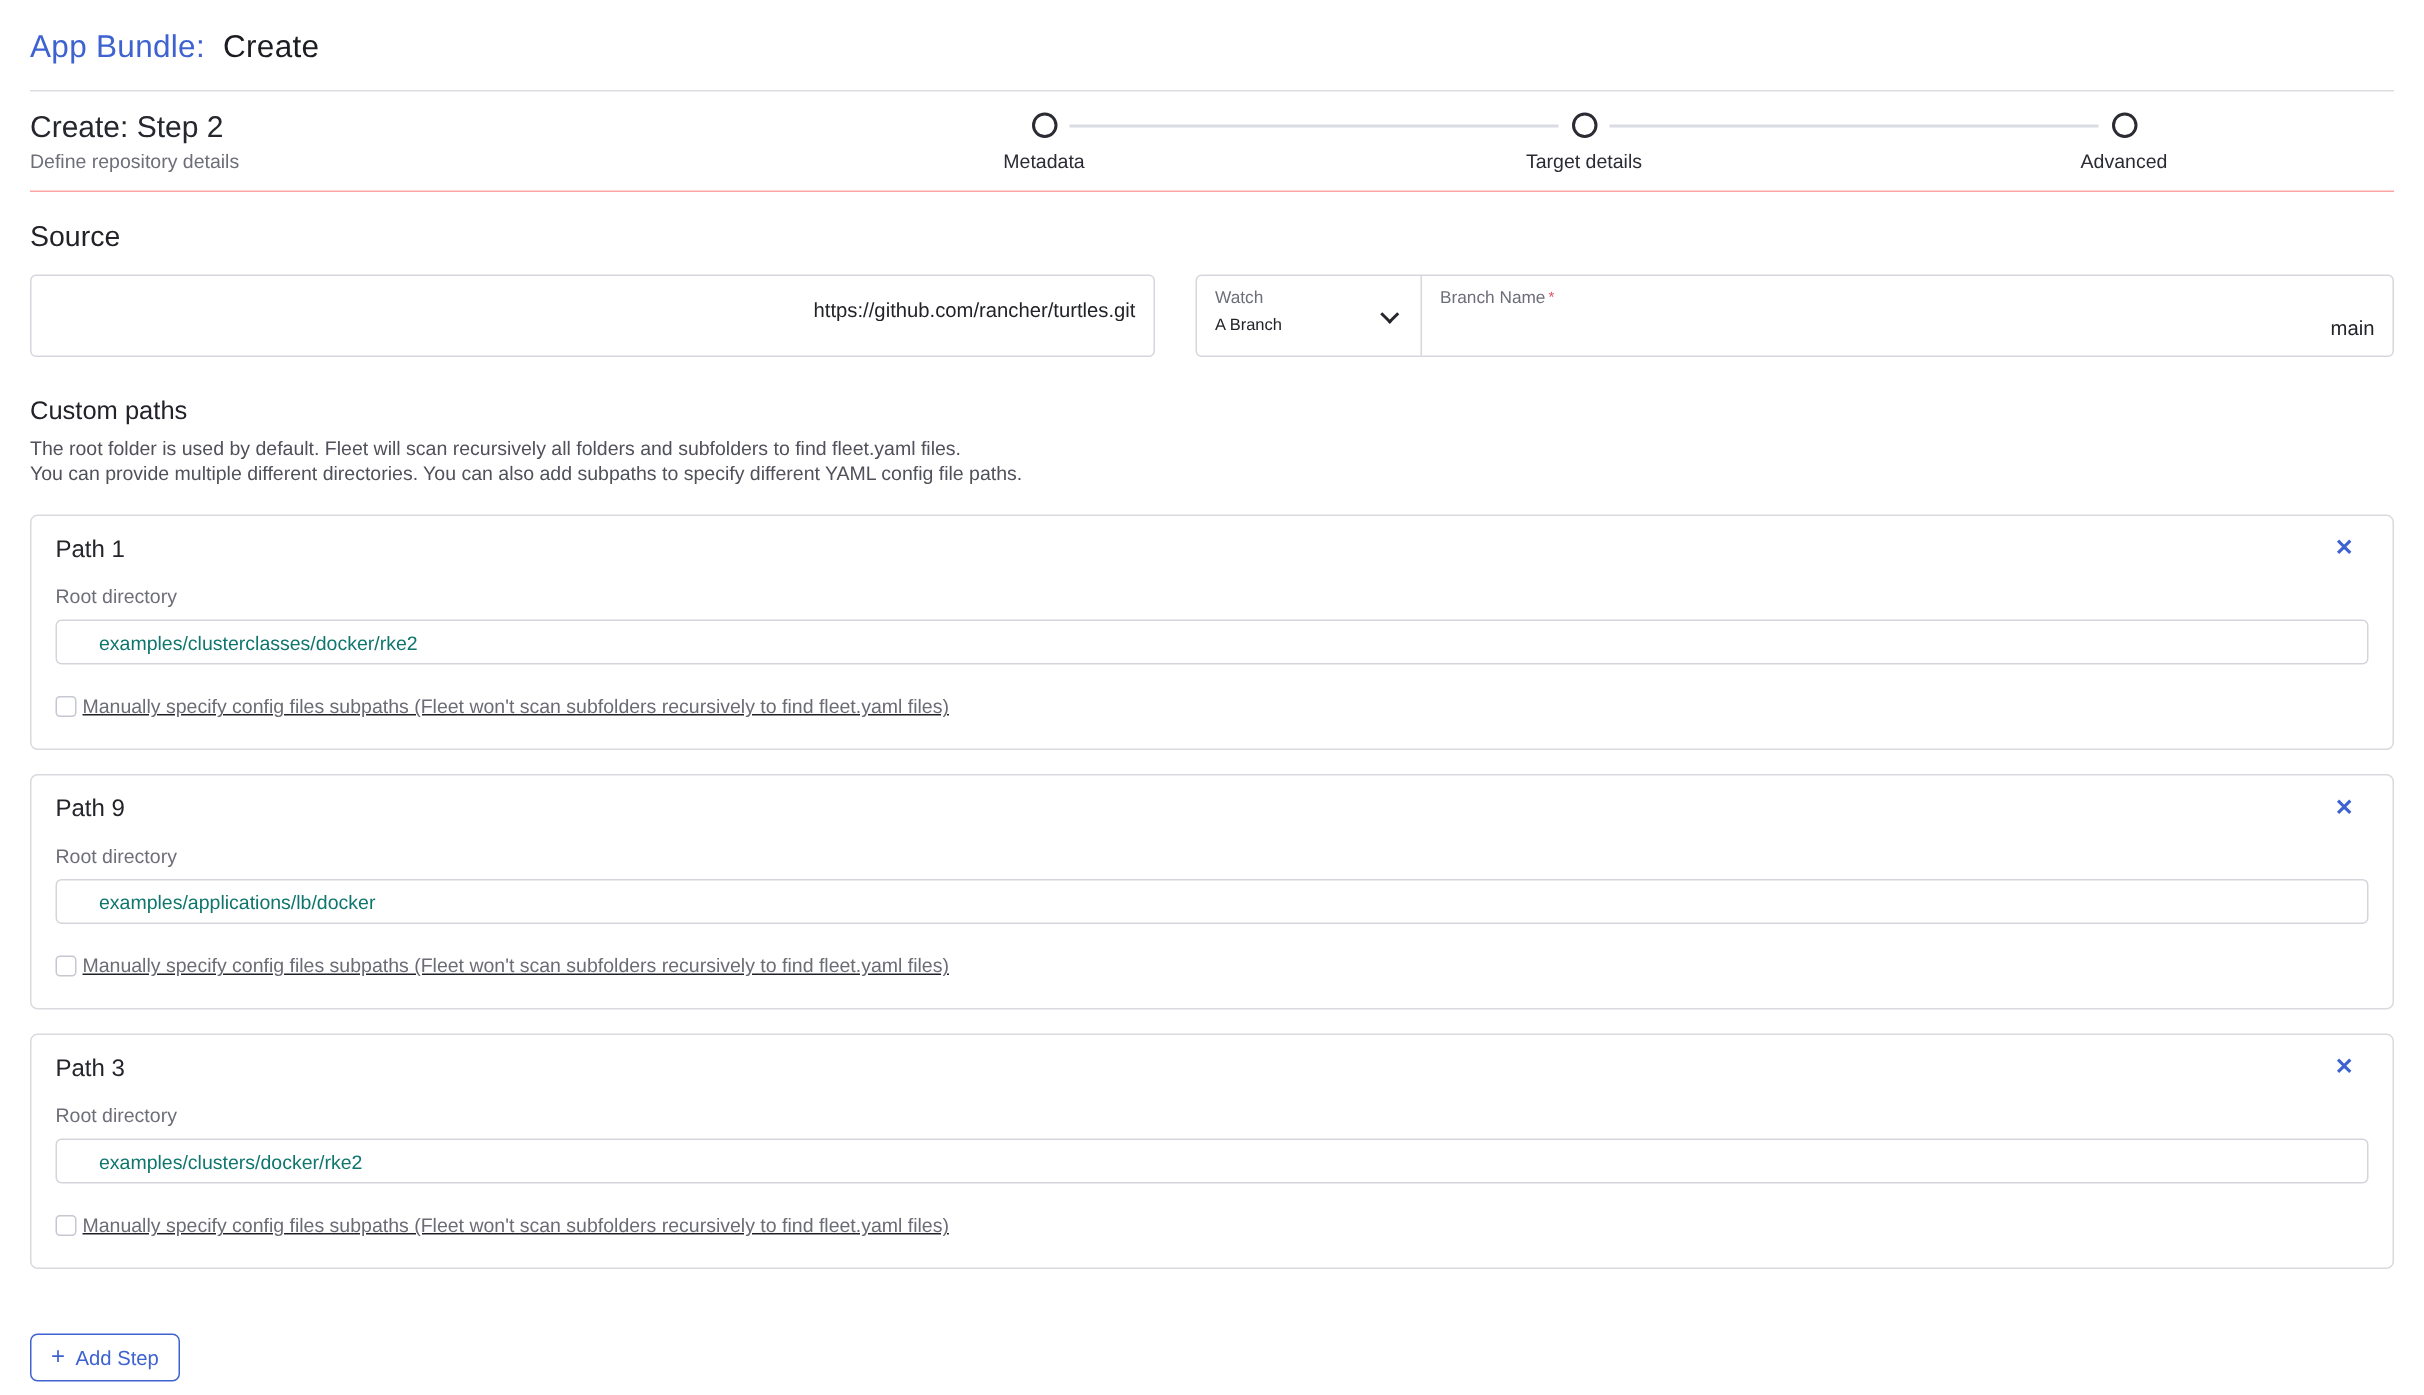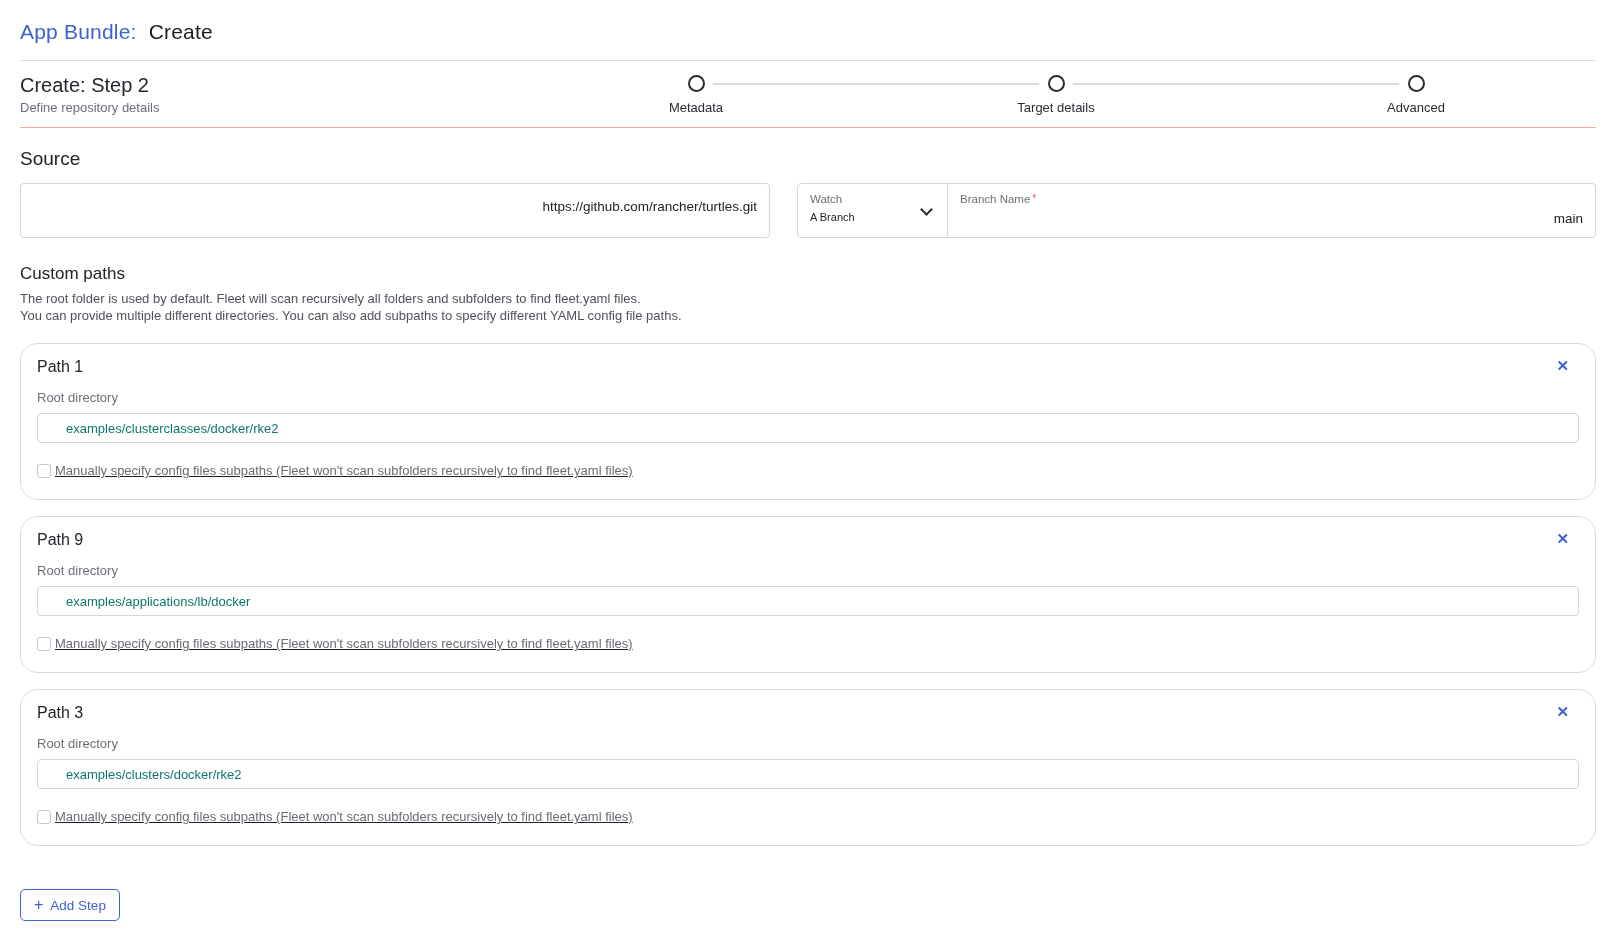--- a/index.html
+++ b/index.html
@@ -54,21 +54,21 @@
   .bare-input{display:block;width:100%;border:none;outline:none;padding:0;margin-top:6px;
     font-size:13.5px;color:#222329;font-family:Liberation Sans, sans-serif;background:transparent;text-align:right;}
   .combo-box{flex:1;display:flex;padding:0;}
   .watch-cell{width:150px;border-right:1px solid var(--border);padding:9px 12px 11px;position:relative;cursor:pointer;}
   .watch-value{font-size:11px;color:#222329;margin-top:6px;}
   .chevron{position:absolute;right:16px;top:21px;width:9px;height:9px;
     border-right:2px solid #26272d;border-bottom:2px solid #26272d;transform:rotate(45deg);}
   .branch-cell{flex:1;padding:9px 12px 11px;}
 
   
-  .path-card{position:relative;border:1px solid #d9dade;border-radius:18px;
+  .path-card{position:relative;border:1px solid #d9dade;border-radius:5px;
     padding:14px 16px 21px;margin-bottom:16px;background:#fff;}
   .path-title{font-size:16px;font-weight:500;color:#24252b;}
   .card-close{position:absolute;top:12px;right:24px;border:none;background:none;
     color:var(--primary);font-size:15px;font-weight:700;cursor:pointer;line-height:1;padding:2px;}
   .root-label{font-size:13px;color:var(--gray-label);margin:14px 0 8px;}
   .root-input{width:100%;height:30px;border:1px solid #d3d5db;border-radius:4px;
     padding:0 28px;font-size:13px;color:#0f766e;font-family:inherit;outline:none;}
   .cb-row{display:flex;align-items:center;gap:4px;margin-top:20px;text-decoration:underline;}
   .cb{appearance:none;-webkit-appearance:none;width:14px;height:14px;margin:0;
     border:1px solid #c6c8d1;border-radius:3px;background:#fff;cursor:pointer;flex:0 0 auto;}

